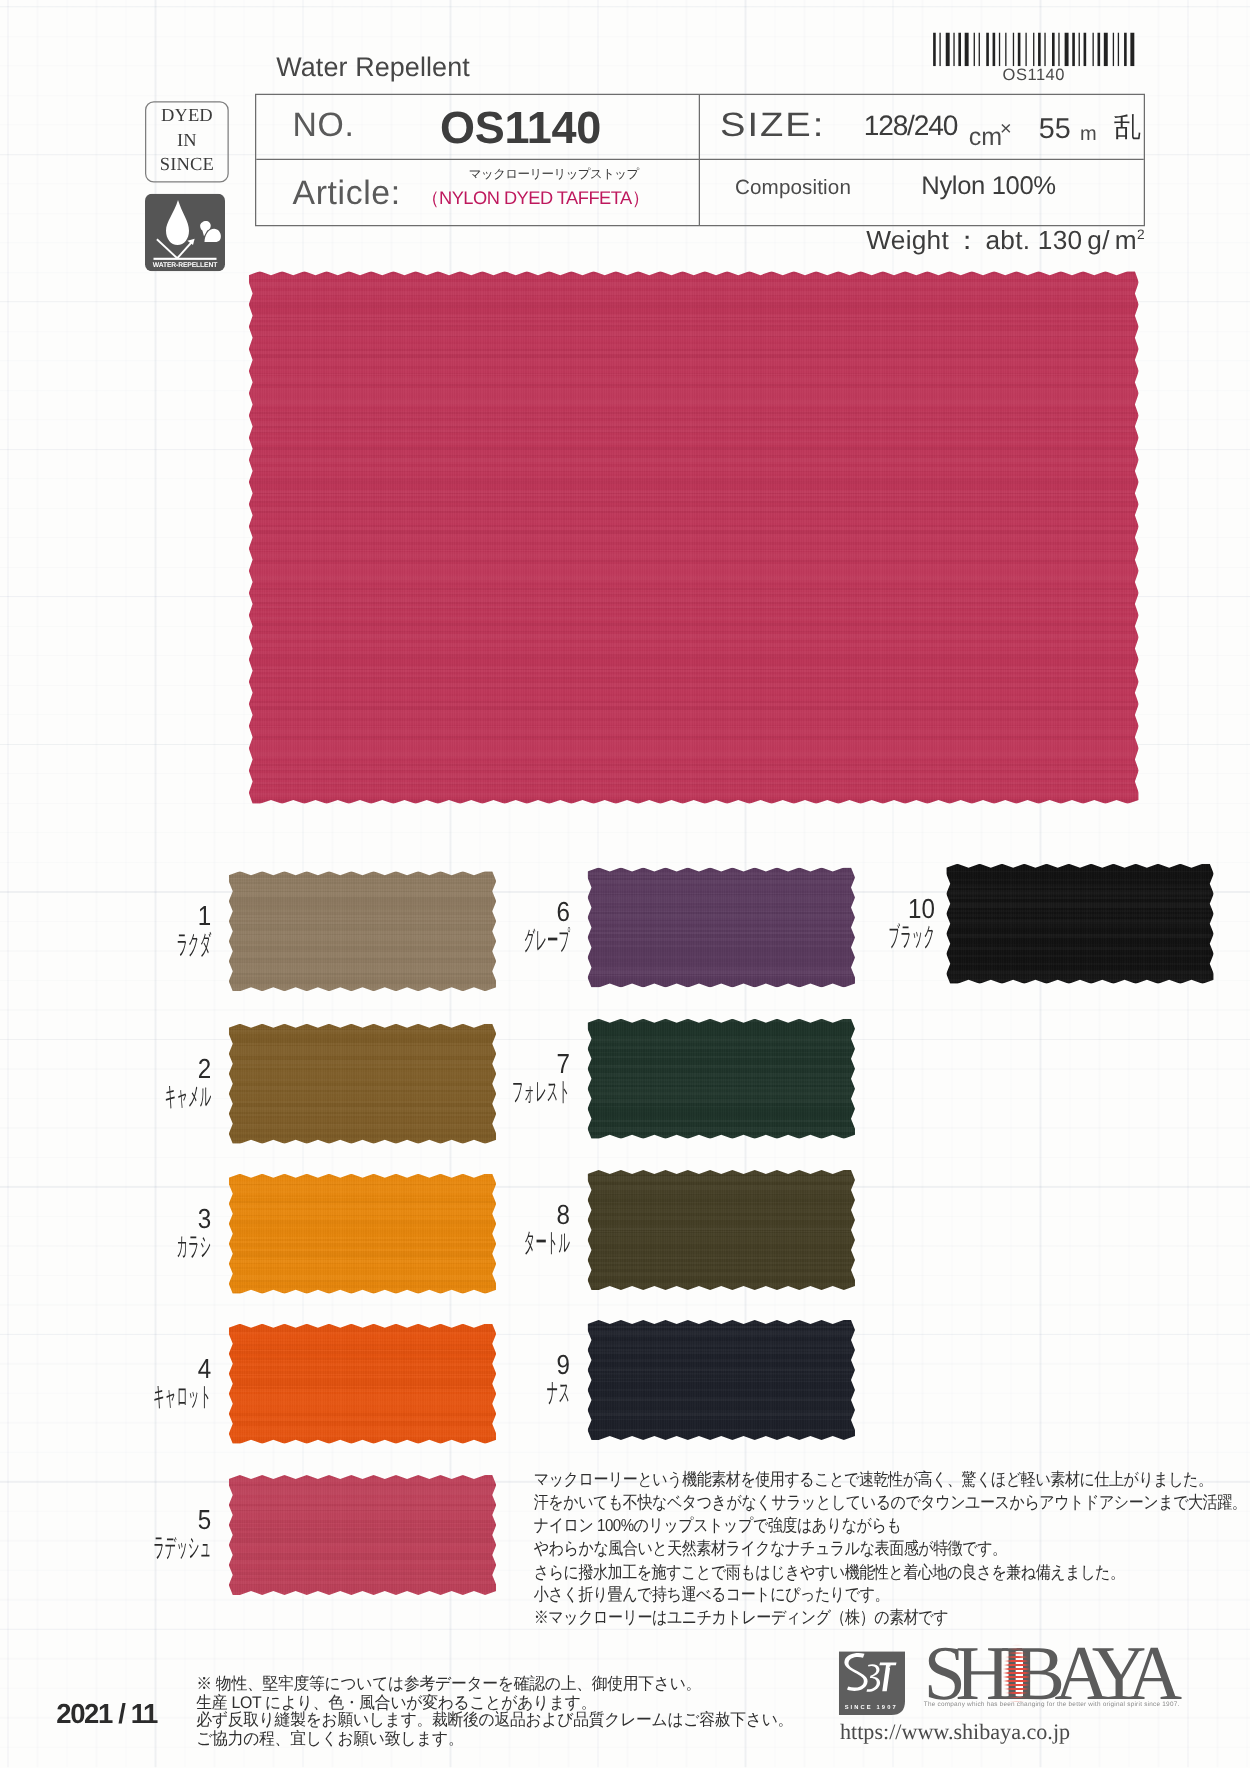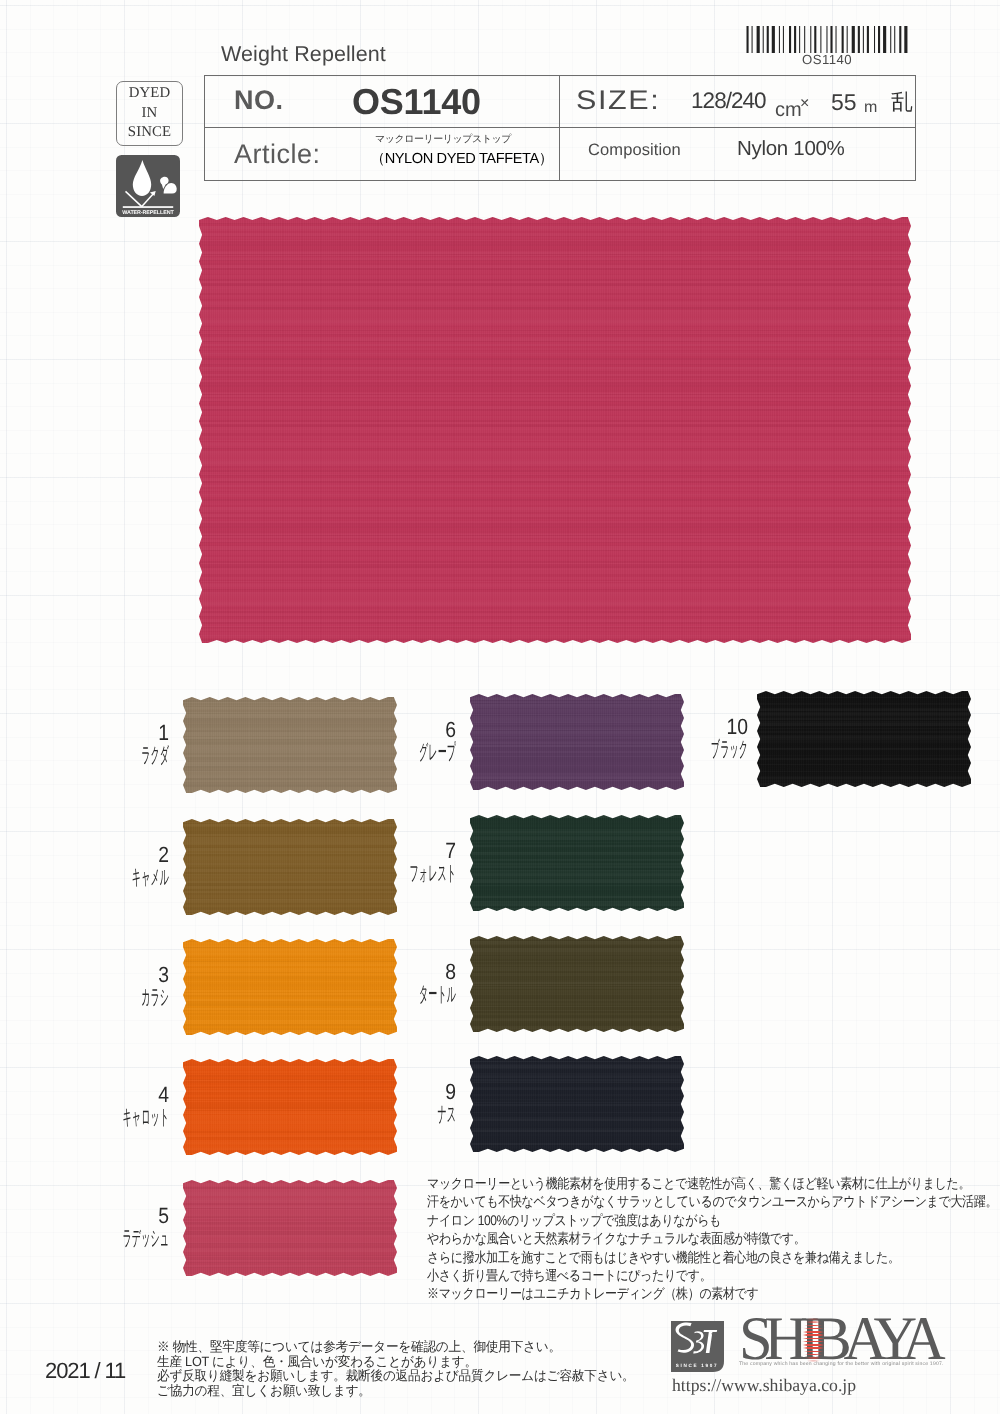--- a/index.html
+++ b/index.html
@@ -29,25 +29,25 @@
   .barcode-wrap{position:absolute;left:745px;top:26px;width:164px;}
   .barcode{height:27px;width:164px;display:block;}
   .barcode-num{font-size:13.2px;text-align:center;color:#4a4a4a;letter-spacing:.4px;margin-top:0px;line-height:14px;
        font-family:"Liberation Sans",sans-serif;}
 
   .tbl{position:absolute;left:204px;top:75px;width:712px;height:106px;border:1.3px solid #6d6d6d;box-sizing:border-box;}
   .tbl .vdiv{position:absolute;left:354px;top:0;width:1.3px;height:100%;background:#6d6d6d;}
   .tbl .hdiv{position:absolute;left:0;top:51px;width:100%;height:1.3px;background:#6d6d6d;}
 
   .cell{position:absolute;box-sizing:border-box;}
-  .no-label{left:29px;top:9px;font-size:27px;color:#5a5a5a;letter-spacing:.5px;font-weight:bold;}
+  .no-label{left:29px;top:9px;font-size:27px;color:#5a5a5a;letter-spacing:.5px;}
   .no-value{left:147px;top:5px;font-size:36px;font-weight:bold;color:#3d3d3d;letter-spacing:-0.2px;}
   .art-label{left:29px;top:63px;font-size:27px;color:#5a5a5a;letter-spacing:.5px;}
   .art-value{left:130px;top:56px;width:216px;text-align:center;font-size:10px;color:#3c3c3c;letter-spacing:-0.5px;white-space:nowrap;}
-  .art-sub{left:132px;top:74px;width:216px;text-align:right;font-size:14.6px;color:#000000;letter-spacing:-0.4px;white-space:nowrap;}
+  .art-sub{left:132px;top:74px;width:216px;text-align:left;font-size:14.6px;color:#be185d;letter-spacing:-0.4px;white-space:nowrap;}
   .size-label{left:371px;top:9px;font-size:27px;color:#4a4a4a;letter-spacing:1.4px;transform:scaleX(1.13);transform-origin:left top;}
   .size-val{left:486px;top:12px;font-size:22.5px;color:#3c3c3c;letter-spacing:-0.95px;}
   .size-unit{left:570px;top:23px;font-size:20px;color:#4a4a4a;}
   .size-x{left:595px;top:19px;font-size:16px;color:#4a4a4a;}
   .size-len{left:626px;top:13px;font-size:23px;color:#3c3c3c;}
   .size-lenunit{left:659px;top:23px;font-size:16px;color:#4a4a4a;}
   .size-note{left:686px;top:11px;font-size:22px;color:#303030;}
   .comp-label{left:383px;top:65px;font-size:16.5px;color:#4a4a4a;letter-spacing:.1px;}
   .comp-val{left:532px;top:61px;font-size:20.5px;color:#3c3c3c;letter-spacing:-0.3px;}
   .weight{position:absolute;left:693px;top:179px;font-size:21px;color:#3c3c3c;white-space:nowrap;letter-spacing:0.2px;}
@@ -58,21 +58,21 @@
   .sw{position:absolute;}
   .sw-label{position:absolute;text-align:right;color:#2a2a2a;}
   .sw-num{font-size:22px;line-height:22px;font-family:"Liberation Sans",sans-serif;
           transform:scaleX(0.88);transform-origin:right center;}
   .sw-name{font-size:21px;line-height:21px;letter-spacing:0px;margin-top:1px;
           transform:scaleX(0.432);transform-origin:right center;white-space:nowrap;}
 
   
   .desc{position:absolute;left:427px;top:1174px;font-size:13.9px;line-height:18.4px;color:#2f2f2f;letter-spacing:-0.45px;white-space:nowrap;width:0;transform:scaleX(0.8665);transform-origin:left top;}
   .desc > div{width:max-content;}
-  .fdate{position:absolute;left:45px;top:1358px;font-size:22px;font-weight:normal;color:#2b2b2b;letter-spacing:-1.1px;}
+  .fdate{position:absolute;left:45px;top:1358px;font-size:22px;font-weight:bold;color:#2b2b2b;letter-spacing:-1.1px;}
   .fnotes{position:absolute;left:157px;top:1340px;font-size:13.4px;line-height:14.6px;color:#2f2f2f;letter-spacing:-0.25px;white-space:nowrap;width:0;transform:scaleX(0.945);transform-origin:left top;}
   .fnotes > div{width:max-content;}
   .logo{position:absolute;left:671px;top:1321px;width:270px;height:54px;}
   .logo-mark{position:absolute;left:0;top:0;width:53px;height:51px;}
   .lm-svg{position:absolute;left:0;top:0;width:53px;height:51px;}
   .lm-since{position:absolute;left:2px;bottom:4px;width:48px;text-align:center;
        font-family:"Liberation Sans",sans-serif;font-size:4.6px;font-weight:bold;color:#fff;letter-spacing:1.7px;}
   .logo-word{position:absolute;left:68px;top:-4px;width:202px;height:58px;}
   .lw-name{position:absolute;left:0;top:-9px;font-family:"Liberation Serif",serif;font-size:62px;
        color:#5b5b5b;letter-spacing:-8.5px;line-height:62px;white-space:nowrap;transform:scaleX(0.975);transform-origin:left top;}
@@ -83,21 +83,21 @@
   .lw-tag{position:absolute;left:0px;top:44px;width:200px;font-family:"Liberation Sans",sans-serif;
        font-size:5.1px;color:#8a8a8a;letter-spacing:0.2px;white-space:nowrap;}
   .furl{position:absolute;left:672px;top:1375px;font-family:Liberation Serif, serif;font-size:17.7px;color:#4a4a4a;letter-spacing:0px;}
 </style>
 </head>
 <body>
 
 <div id="grid"></div>
 <div id="page">
 
-  <div class="wr-title">Weight Repellent</div>
+  <div class="wr-title">Water Repellent</div>
 
   <div class="mij">
     <span>DYED</span>
     <span>IN</span>
     <span>SINCE</span>
   </div>
 
   <svg class="wr-icon" viewBox="0 0 64 62">
     <rect x="0" y="0" width="64" height="62" rx="5.5" fill="#555"></rect>
     <path d="M26.4 5.0 C 29.6 15.2 35.2 22.2 35.2 29.6 C 35.2 36.1 31.3 41.0 26.0 41.0 C 20.7 41.0 16.8 36.1 16.8 29.6 C 16.8 22.3 23.3 15.5 26.4 5.0 Z" fill="#fff"></path>
@@ -159,20 +159,23 @@
     <div class="cell size-val">128/240</div>
     <div class="cell size-unit">cm</div>
     <div class="cell size-x">×</div>
     <div class="cell size-len">55</div>
     <div class="cell size-lenunit">m</div>
     <div class="cell size-note">乱</div>
     <div class="cell comp-label">Composition</div>
     <div class="cell comp-val">Nylon 100%</div>
   </div>
 
+  <div class="weight">
+    <span>Weight</span><span class="sp"></span><span>：</span><span class="sp"></span><span>abt. 130</span><span class="sp"></span><span>g/</span><span class="sp"></span><span>m</span><sup>2</sup>
+  </div>
 
   <div id="swatchLayer">
       <div class="sw" style="left: 183px; top: 697px; width: 214px; height: 96px; background: repeating-linear-gradient(rgba(0, 0, 0, 0.027) 0px, rgba(0, 0, 0, 0.027) 1.73px, rgba(255, 255, 255, 0.008) 1.73px, rgba(255, 255, 255, 0.008) 3.09px, rgba(0, 0, 0, 0.035) 3.09px, rgba(0, 0, 0, 0.035) 5.02px, rgba(255, 255, 255, 0.03) 5.02px, rgba(255, 255, 255, 0.03) 6.05px, rgba(0, 0, 0, 0.01) 6.05px, rgba(0, 0, 0, 0.01) 7.72px, rgba(255, 255, 255, 0.01) 7.72px, rgba(255, 255, 255, 0.01) 8.71px, rgba(0, 0, 0, 0.027) 8.71px, rgba(0, 0, 0, 0.027) 10.41px, rgba(255, 255, 255, 0.027) 10.41px, rgba(255, 255, 255, 0.027) 11.81px, rgba(255, 255, 255, 0.008) 11.81px, rgba(255, 255, 255, 0.008) 13.29px, rgba(0, 0, 0, 0.016) 13.29px, rgba(0, 0, 0, 0.016) 14.59px, rgba(255, 255, 255, 0.027) 14.59px, rgba(255, 255, 255, 0.027) 15.65px, rgba(0, 0, 0, 0.027) 15.65px, rgba(0, 0, 0, 0.027) 16.91px, rgba(255, 255, 255, 0.035) 16.91px, rgba(255, 255, 255, 0.035) 18.97px, rgba(255, 255, 255, 0.024) 18.97px, rgba(255, 255, 255, 0.024) 20.66px, rgba(0, 0, 0, 0.035) 20.66px, rgba(0, 0, 0, 0.035) 21.86px, rgba(0, 0, 0, 0.03) 21.86px, rgba(0, 0, 0, 0.03) 22.55px, rgba(0, 0, 0, 0.03) 22.55px, rgba(0, 0, 0, 0.03) 24.42px, rgba(0, 0, 0, 0.024) 24.42px, rgba(0, 0, 0, 0.024) 26.19px, rgba(0, 0, 0, 0.008) 26.19px, rgba(0, 0, 0, 0.008) 26.89px, rgba(0, 0, 0, 0.03) 26.89px, rgba(0, 0, 0, 0.03) 28.43px, rgba(0, 0, 0, 0.02) 28.43px, rgba(0, 0, 0, 0.02) 29.85px, rgba(0, 0, 0, 0.01) 29.85px, rgba(0, 0, 0, 0.01) 31.19px, rgba(255, 255, 255, 0.01) 31.19px, rgba(255, 255, 255, 0.01) 32.92px, rgba(0, 0, 0, 0.024) 32.92px, rgba(0, 0, 0, 0.024) 34.38px, rgba(0, 0, 0, 0.03) 34.38px, rgba(0, 0, 0, 0.03) 35.21px, rgba(255, 255, 255, 0.024) 35.21px, rgba(255, 255, 255, 0.024) 36.67px, rgba(0, 0, 0, 0.024) 36.67px, rgba(0, 0, 0, 0.024) 37.4px, rgba(255, 255, 255, 0.024) 37.4px, rgba(255, 255, 255, 0.024) 38.8px, rgba(0, 0, 0, 0.016) 38.8px, rgba(0, 0, 0, 0.016) 40.23px, rgba(255, 255, 255, 0.035) 40.23px, rgba(255, 255, 255, 0.035) 40.85px, rgba(255, 255, 255, 0.03) 40.85px, rgba(255, 255, 255, 0.03) 42.35px, rgba(0, 0, 0, 0.035) 42.35px, rgba(0, 0, 0, 0.035) 43.16px, rgba(0, 0, 0, 0.01) 43.16px, rgba(0, 0, 0, 0.01) 43.86px, rgba(0, 0, 0, 0.01) 43.86px, rgba(0, 0, 0, 0.01) 45.48px, rgba(0, 0, 0, 0.027) 45.48px, rgba(0, 0, 0, 0.027) 47.26px, rgba(0, 0, 0, 0.016) 47.26px, rgba(0, 0, 0, 0.016) 48.15px, rgba(255, 255, 255, 0.027) 48.15px, rgba(255, 255, 255, 0.027) 49.26px, rgba(255, 255, 255, 0.024) 49.26px, rgba(255, 255, 255, 0.024) 50.51px, rgba(0, 0, 0, 0.027) 50.51px, rgba(0, 0, 0, 0.027) 51.19px, rgba(255, 255, 255, 0.03) 51.19px, rgba(255, 255, 255, 0.03) 51.87px, rgba(255, 255, 255, 0.024) 51.87px, rgba(255, 255, 255, 0.024) 53.71px, rgba(255, 255, 255, 0.02) 53.71px, rgba(255, 255, 255, 0.02) 55.79px, rgba(0, 0, 0, 0.01) 55.79px, rgba(0, 0, 0, 0.01) 56.76px, rgba(0, 0, 0, 0.008) 56.76px, rgba(0, 0, 0, 0.008) 58.37px, rgba(255, 255, 255, 0.027) 58.37px, rgba(255, 255, 255, 0.027) 59.98px, rgba(0, 0, 0, 0.027) 59.98px, rgba(0, 0, 0, 0.027) 61.86px, rgba(0, 0, 0, 0.024) 61.86px, rgba(0, 0, 0, 0.024) 62.62px, rgba(0, 0, 0, 0.035) 62.62px, rgba(0, 0, 0, 0.035) 63.4px, rgba(0, 0, 0, 0.01) 63.4px, rgba(0, 0, 0, 0.01) 64.17px, rgba(0, 0, 0, 0.024) 64.17px, rgba(0, 0, 0, 0.024) 64.99px, rgba(255, 255, 255, 0.027) 64.99px, rgba(255, 255, 255, 0.027) 66.65px, rgba(255, 255, 255, 0.02) 66.65px, rgba(255, 255, 255, 0.02) 67.85px, rgba(255, 255, 255, 0.03) 67.85px, rgba(255, 255, 255, 0.03) 68.64px, rgba(255, 255, 255, 0.016) 68.64px, rgba(255, 255, 255, 0.016) 69.41px, rgba(0, 0, 0, 0.035) 69.41px, rgba(0, 0, 0, 0.035) 71.2px, rgba(0, 0, 0, 0.016) 71.2px, rgba(0, 0, 0, 0.016) 72.97px, rgba(0, 0, 0, 0.03) 72.97px, rgba(0, 0, 0, 0.03) 73.68px, rgba(255, 255, 255, 0.024) 73.68px, rgba(255, 255, 255, 0.024) 75.01px, rgba(255, 255, 255, 0.008) 75.01px, rgba(255, 255, 255, 0.008) 76.59px, rgba(255, 255, 255, 0.01) 76.59px, rgba(255, 255, 255, 0.01) 77.99px, rgba(255, 255, 255, 0.02) 77.99px, rgba(255, 255, 255, 0.02) 79.19px, rgba(255, 255, 255, 0.024) 79.19px, rgba(255, 255, 255, 0.024) 80.26px, rgba(255, 255, 255, 0.024) 80.26px, rgba(255, 255, 255, 0.024) 81.21px, rgba(0, 0, 0, 0.035) 81.21px, rgba(0, 0, 0, 0.035) 83.17px, rgba(255, 255, 255, 0.016) 83.17px, rgba(255, 255, 255, 0.016) 84.91px, rgba(0, 0, 0, 0.024) 84.91px, rgba(0, 0, 0, 0.024) 85.79px, rgba(0, 0, 0, 0.016) 85.79px, rgba(0, 0, 0, 0.016) 86.87px, rgba(0, 0, 0, 0.027) 86.87px, rgba(0, 0, 0, 0.027) 88.38px, rgba(0, 0, 0, 0.04) 88.38px, rgba(0, 0, 0, 0.04) 89.24px, rgba(0, 0, 0, 0.035) 89.24px, rgba(0, 0, 0, 0.035) 89.97px, rgba(255, 255, 255, 0.008) 89.97px, rgba(255, 255, 255, 0.008) 91.24px, rgba(255, 255, 255, 0.01) 91.24px, rgba(255, 255, 255, 0.01) 93.34px, rgba(255, 255, 255, 0.03) 93.34px, rgba(255, 255, 255, 0.03) 94.3px, rgba(255, 255, 255, 0.027) 94.3px, rgba(255, 255, 255, 0.027) 95.6px, rgba(255, 255, 255, 0.027) 95.6px, rgba(255, 255, 255, 0.027) 96.52px, rgba(0, 0, 0, 0.02) 96.52px, rgba(0, 0, 0, 0.02) 98.29px, rgba(255, 255, 255, 0.035) 98.29px, rgba(255, 255, 255, 0.035) 100.15px, rgba(255, 255, 255, 0.008) 100.15px, rgba(255, 255, 255, 0.008) 102.02px, rgba(255, 255, 255, 0.02) 102.02px, rgba(255, 255, 255, 0.02) 103.28px, rgba(0, 0, 0, 0.016) 103.28px, rgba(0, 0, 0, 0.016) 104.66px, rgba(0, 0, 0, 0.02) 104.66px, rgba(0, 0, 0, 0.02) 105.48px, rgba(255, 255, 255, 0.035) 105.48px, rgba(255, 255, 255, 0.035) 107.53px, rgba(255, 255, 255, 0.024) 107.53px, rgba(255, 255, 255, 0.024) 109.46px, rgba(0, 0, 0, 0.008) 109.46px, rgba(0, 0, 0, 0.008) 110.46px, rgba(0, 0, 0, 0.027) 110.46px, rgba(0, 0, 0, 0.027) 111.32px, rgba(255, 255, 255, 0.016) 111.32px, rgba(255, 255, 255, 0.016) 112.6px, rgba(0, 0, 0, 0.027) 112.6px, rgba(0, 0, 0, 0.027) 113.76px, rgba(0, 0, 0, 0.008) 113.76px, rgba(0, 0, 0, 0.008) 114.7px, rgba(0, 0, 0, 0.01) 114.7px, rgba(0, 0, 0, 0.01) 115.38px, rgba(255, 255, 255, 0.016) 115.38px, rgba(255, 255, 255, 0.016) 116.75px, rgba(255, 255, 255, 0.016) 116.75px, rgba(255, 255, 255, 0.016) 117.7px, rgba(255, 255, 255, 0.035) 117.7px, rgba(255, 255, 255, 0.035) 119.33px, rgba(255, 255, 255, 0.016) 119.33px, rgba(255, 255, 255, 0.016) 120.1px, rgba(0, 0, 0, 0.035) 120.1px, rgba(0, 0, 0, 0.035) 121.97px, rgba(255, 255, 255, 0.01) 121.97px, rgba(255, 255, 255, 0.01) 123.38px, rgba(0, 0, 0, 0.016) 123.38px, rgba(0, 0, 0, 0.016) 124.53px, rgba(255, 255, 255, 0.01) 124.53px, rgba(255, 255, 255, 0.01) 125.18px, rgba(255, 255, 255, 0.035) 125.18px, rgba(255, 255, 255, 0.035) 126.28px, rgba(255, 255, 255, 0.01) 126.28px, rgba(255, 255, 255, 0.01) 127.05px, rgba(0, 0, 0, 0.035) 127.05px, rgba(0, 0, 0, 0.035) 127.81px, rgba(255, 255, 255, 0.035) 127.81px, rgba(255, 255, 255, 0.035) 128.49px, rgba(0, 0, 0, 0.01) 128.49px, rgba(0, 0, 0, 0.01) 129.6px, rgba(255, 255, 255, 0.01) 129.6px, rgba(255, 255, 255, 0.01) 131.05px, rgba(255, 255, 255, 0.03) 131.05px, rgba(255, 255, 255, 0.03) 132.04px, rgba(0, 0, 0, 0.035) 132.04px, rgba(0, 0, 0, 0.035) 133.56px, rgba(0, 0, 0, 0.024) 133.56px, rgba(0, 0, 0, 0.024) 134.43px, rgba(0, 0, 0, 0.01) 134.43px, rgba(0, 0, 0, 0.01) 136.48px, rgba(0, 0, 0, 0.024) 136.48px, rgba(0, 0, 0, 0.024) 137.14px, rgba(0, 0, 0, 0.016) 137.14px, rgba(0, 0, 0, 0.016) 138.41px, rgba(255, 255, 255, 0.01) 138.41px, rgba(255, 255, 255, 0.01) 140.14px), repeating-linear-gradient(to right, rgba(255, 255, 255, 0.02) 0px, rgba(255, 255, 255, 0.02) 0.9px, rgba(0, 0, 0, 0.02) 0.9px, rgba(0, 0, 0, 0.02) 1.9px), rgb(143, 123, 98); clip-path: polygon(0px 3.2px, 8.92px 0px, 17.83px 3.2px, 26.75px 0px, 35.67px 3.2px, 44.58px 0px, 53.5px 3.2px, 62.42px 0px, 71.33px 3.2px, 80.25px 0px, 89.17px 3.2px, 98.08px 0px, 107px 3.2px, 115.92px 0px, 124.83px 3.2px, 133.75px 0px, 142.67px 3.2px, 151.58px 0px, 160.5px 3.2px, 169.42px 0px, 178.33px 3.2px, 187.25px 0px, 196.17px 3.2px, 205.08px 0px, 210.8px 0px, 214px 8px, 210.8px 16px, 214px 24px, 210.8px 32px, 214px 40px, 210.8px 48px, 214px 56px, 210.8px 64px, 214px 72px, 210.8px 80px, 214px 88px, 214px 92.8px, 205.08px 96px, 196.17px 92.8px, 187.25px 96px, 178.33px 92.8px, 169.42px 96px, 160.5px 92.8px, 151.58px 96px, 142.67px 92.8px, 133.75px 96px, 124.83px 92.8px, 115.92px 96px, 107px 92.8px, 98.08px 96px, 89.17px 92.8px, 80.25px 96px, 71.33px 92.8px, 62.42px 96px, 53.5px 92.8px, 44.58px 96px, 35.67px 92.8px, 26.75px 96px, 17.83px 92.8px, 8.92px 96px, 3.2px 96px, 0px 88px, 3.2px 80px, 0px 72px, 3.2px 64px, 0px 56px, 3.2px 48px, 0px 40px, 3.2px 32px, 0px 24px, 3.2px 16px, 0px 8px);"></div>
       <div class="sw-label" style="left: 9px; top: 722px; width: 160px;">
         <div class="sw-num">1</div>
         <div class="sw-name">ラクダ</div>
       </div>
       <div class="sw" style="left: 183px; top: 819px; width: 214px; height: 96px; background: repeating-linear-gradient(rgba(255, 255, 255, 0.02) 0px, rgba(255, 255, 255, 0.02) 1.63px, rgba(0, 0, 0, 0.008) 1.63px, rgba(0, 0, 0, 0.008) 3.35px, rgba(255, 255, 255, 0.02) 3.35px, rgba(255, 255, 255, 0.02) 4.02px, rgba(0, 0, 0, 0.024) 4.02px, rgba(0, 0, 0, 0.024) 4.75px, rgba(255, 255, 255, 0.035) 4.75px, rgba(255, 255, 255, 0.035) 6.76px, rgba(255, 255, 255, 0.02) 6.76px, rgba(255, 255, 255, 0.02) 8.38px, rgba(0, 0, 0, 0.016) 8.38px, rgba(0, 0, 0, 0.016) 9.85px, rgba(0, 0, 0, 0.008) 9.85px, rgba(0, 0, 0, 0.008) 11.64px, rgba(0, 0, 0, 0.027) 11.64px, rgba(0, 0, 0, 0.027) 13.49px, rgba(0, 0, 0, 0.024) 13.49px, rgba(0, 0, 0, 0.024) 15.45px, rgba(255, 255, 255, 0.03) 15.45px, rgba(255, 255, 255, 0.03) 16.73px, rgba(0, 0, 0, 0.01) 16.73px, rgba(0, 0, 0, 0.01) 18.2px, rgba(255, 255, 255, 0.03) 18.2px, rgba(255, 255, 255, 0.03) 19.53px, rgba(255, 255, 255, 0.03) 19.53px, rgba(255, 255, 255, 0.03) 21.24px, rgba(255, 255, 255, 0.03) 21.24px, rgba(255, 255, 255, 0.03) 23.17px, rgba(255, 255, 255, 0.035) 23.17px, rgba(255, 255, 255, 0.035) 24.52px, rgba(255, 255, 255, 0.027) 24.52px, rgba(255, 255, 255, 0.027) 25.66px, rgba(0, 0, 0, 0.027) 25.66px, rgba(0, 0, 0, 0.027) 26.37px, rgba(0, 0, 0, 0.01) 26.37px, rgba(0, 0, 0, 0.01) 27.86px, rgba(0, 0, 0, 0.024) 27.86px, rgba(0, 0, 0, 0.024) 29.16px, rgba(255, 255, 255, 0.035) 29.16px, rgba(255, 255, 255, 0.035) 30.87px, rgba(255, 255, 255, 0.04) 30.87px, rgba(255, 255, 255, 0.04) 32.17px, rgba(255, 255, 255, 0.016) 32.17px, rgba(255, 255, 255, 0.016) 33.6px, rgba(255, 255, 255, 0.035) 33.6px, rgba(255, 255, 255, 0.035) 35.19px, rgba(0, 0, 0, 0.016) 35.19px, rgba(0, 0, 0, 0.016) 36.95px, rgba(255, 255, 255, 0.016) 36.95px, rgba(255, 255, 255, 0.016) 38.31px, rgba(255, 255, 255, 0.024) 38.31px, rgba(255, 255, 255, 0.024) 39.55px, rgba(255, 255, 255, 0.024) 39.55px, rgba(255, 255, 255, 0.024) 41.01px, rgba(255, 255, 255, 0.016) 41.01px, rgba(255, 255, 255, 0.016) 42.62px, rgba(255, 255, 255, 0.01) 42.62px, rgba(255, 255, 255, 0.01) 44.47px, rgba(255, 255, 255, 0.03) 44.47px, rgba(255, 255, 255, 0.03) 45.77px, rgba(255, 255, 255, 0.01) 45.77px, rgba(255, 255, 255, 0.01) 47.77px, rgba(0, 0, 0, 0.016) 47.77px, rgba(0, 0, 0, 0.016) 49.52px, rgba(255, 255, 255, 0.03) 49.52px, rgba(255, 255, 255, 0.03) 51.22px, rgba(255, 255, 255, 0.03) 51.22px, rgba(255, 255, 255, 0.03) 53px, rgba(0, 0, 0, 0.02) 53px, rgba(0, 0, 0, 0.02) 54.1px, rgba(0, 0, 0, 0.016) 54.1px, rgba(0, 0, 0, 0.016) 54.86px, rgba(255, 255, 255, 0.027) 54.86px, rgba(255, 255, 255, 0.027) 56.08px, rgba(255, 255, 255, 0.01) 56.08px, rgba(255, 255, 255, 0.01) 57.73px, rgba(255, 255, 255, 0.02) 57.73px, rgba(255, 255, 255, 0.02) 58.74px, rgba(255, 255, 255, 0.01) 58.74px, rgba(255, 255, 255, 0.01) 59.9px, rgba(255, 255, 255, 0.008) 59.9px, rgba(255, 255, 255, 0.008) 62px, rgba(255, 255, 255, 0.035) 62px, rgba(255, 255, 255, 0.035) 63.54px, rgba(0, 0, 0, 0.027) 63.54px, rgba(0, 0, 0, 0.027) 65.64px, rgba(0, 0, 0, 0.035) 65.64px, rgba(0, 0, 0, 0.035) 66.6px, rgba(255, 255, 255, 0.027) 66.6px, rgba(255, 255, 255, 0.027) 67.7px, rgba(255, 255, 255, 0.03) 67.7px, rgba(255, 255, 255, 0.03) 69.15px, rgba(255, 255, 255, 0.024) 69.15px, rgba(255, 255, 255, 0.024) 70.34px, rgba(0, 0, 0, 0.024) 70.34px, rgba(0, 0, 0, 0.024) 72.41px, rgba(255, 255, 255, 0.027) 72.41px, rgba(255, 255, 255, 0.027) 73.77px, rgba(0, 0, 0, 0.02) 73.77px, rgba(0, 0, 0, 0.02) 75.63px, rgba(255, 255, 255, 0.008) 75.63px, rgba(255, 255, 255, 0.008) 77.64px, rgba(255, 255, 255, 0.008) 77.64px, rgba(255, 255, 255, 0.008) 78.79px, rgba(0, 0, 0, 0.02) 78.79px, rgba(0, 0, 0, 0.02) 80.07px, rgba(255, 255, 255, 0.04) 80.07px, rgba(255, 255, 255, 0.04) 80.94px, rgba(255, 255, 255, 0.024) 80.94px, rgba(255, 255, 255, 0.024) 82.61px, rgba(255, 255, 255, 0.02) 82.61px, rgba(255, 255, 255, 0.02) 84.21px, rgba(0, 0, 0, 0.027) 84.21px, rgba(0, 0, 0, 0.027) 84.82px, rgba(0, 0, 0, 0.01) 84.82px, rgba(0, 0, 0, 0.01) 86.27px, rgba(255, 255, 255, 0.016) 86.27px, rgba(255, 255, 255, 0.016) 86.92px, rgba(255, 255, 255, 0.016) 86.92px, rgba(255, 255, 255, 0.016) 87.96px, rgba(0, 0, 0, 0.016) 87.96px, rgba(0, 0, 0, 0.016) 89.04px, rgba(0, 0, 0, 0.03) 89.04px, rgba(0, 0, 0, 0.03) 90.41px, rgba(0, 0, 0, 0.02) 90.41px, rgba(0, 0, 0, 0.02) 91.21px, rgba(255, 255, 255, 0.01) 91.21px, rgba(255, 255, 255, 0.01) 92.88px, rgba(0, 0, 0, 0.024) 92.88px, rgba(0, 0, 0, 0.024) 93.84px, rgba(255, 255, 255, 0.02) 93.84px, rgba(255, 255, 255, 0.02) 95.06px, rgba(255, 255, 255, 0.016) 95.06px, rgba(255, 255, 255, 0.016) 95.95px, rgba(0, 0, 0, 0.035) 95.95px, rgba(0, 0, 0, 0.035) 96.84px, rgba(0, 0, 0, 0.035) 96.84px, rgba(0, 0, 0, 0.035) 98.31px, rgba(0, 0, 0, 0.035) 98.31px, rgba(0, 0, 0, 0.035) 99.05px, rgba(0, 0, 0, 0.024) 99.05px, rgba(0, 0, 0, 0.024) 100.87px, rgba(0, 0, 0, 0.024) 100.87px, rgba(0, 0, 0, 0.024) 102.33px, rgba(0, 0, 0, 0.016) 102.33px, rgba(0, 0, 0, 0.016) 104.29px, rgba(255, 255, 255, 0.01) 104.29px, rgba(255, 255, 255, 0.01) 104.98px, rgba(255, 255, 255, 0.03) 104.98px, rgba(255, 255, 255, 0.03) 105.67px, rgba(255, 255, 255, 0.024) 105.67px, rgba(255, 255, 255, 0.024) 106.35px, rgba(255, 255, 255, 0.02) 106.35px, rgba(255, 255, 255, 0.02) 107.86px, rgba(255, 255, 255, 0.024) 107.86px, rgba(255, 255, 255, 0.024) 108.95px, rgba(255, 255, 255, 0.03) 108.95px, rgba(255, 255, 255, 0.03) 110.53px, rgba(255, 255, 255, 0.016) 110.53px, rgba(255, 255, 255, 0.016) 111.68px, rgba(0, 0, 0, 0.02) 111.68px, rgba(0, 0, 0, 0.02) 113.44px, rgba(0, 0, 0, 0.008) 113.44px, rgba(0, 0, 0, 0.008) 115.13px, rgba(0, 0, 0, 0.016) 115.13px, rgba(0, 0, 0, 0.016) 116.92px, rgba(255, 255, 255, 0.03) 116.92px, rgba(255, 255, 255, 0.03) 119.01px, rgba(0, 0, 0, 0.03) 119.01px, rgba(0, 0, 0, 0.03) 120.53px, rgba(255, 255, 255, 0.035) 120.53px, rgba(255, 255, 255, 0.035) 121.77px, rgba(255, 255, 255, 0.02) 121.77px, rgba(255, 255, 255, 0.02) 123.31px, rgba(255, 255, 255, 0.024) 123.31px, rgba(255, 255, 255, 0.024) 125.11px, rgba(255, 255, 255, 0.027) 125.11px, rgba(255, 255, 255, 0.027) 126.44px, rgba(0, 0, 0, 0.035) 126.44px, rgba(0, 0, 0, 0.035) 127.61px, rgba(255, 255, 255, 0.027) 127.61px, rgba(255, 255, 255, 0.027) 129.08px, rgba(255, 255, 255, 0.027) 129.08px, rgba(255, 255, 255, 0.027) 129.84px, rgba(255, 255, 255, 0.016) 129.84px, rgba(255, 255, 255, 0.016) 131.36px, rgba(0, 0, 0, 0.024) 131.36px, rgba(0, 0, 0, 0.024) 132.29px, rgba(0, 0, 0, 0.01) 132.29px, rgba(0, 0, 0, 0.01) 133.06px, rgba(0, 0, 0, 0.02) 133.06px, rgba(0, 0, 0, 0.02) 133.89px, rgba(0, 0, 0, 0.04) 133.89px, rgba(0, 0, 0, 0.04) 134.54px, rgba(255, 255, 255, 0.024) 134.54px, rgba(255, 255, 255, 0.024) 135.67px, rgba(0, 0, 0, 0.01) 135.67px, rgba(0, 0, 0, 0.01) 137.13px, rgba(255, 255, 255, 0.02) 137.13px, rgba(255, 255, 255, 0.02) 138.01px, rgba(255, 255, 255, 0.008) 138.01px, rgba(255, 255, 255, 0.008) 139.56px, rgba(0, 0, 0, 0.01) 139.56px, rgba(0, 0, 0, 0.01) 140.75px), repeating-linear-gradient(to right, rgba(255, 255, 255, 0.02) 0px, rgba(255, 255, 255, 0.02) 0.9px, rgba(0, 0, 0, 0.02) 0.9px, rgba(0, 0, 0, 0.02) 1.9px), rgb(125, 92, 39); clip-path: polygon(0px 3.2px, 8.92px 0px, 17.83px 3.2px, 26.75px 0px, 35.67px 3.2px, 44.58px 0px, 53.5px 3.2px, 62.42px 0px, 71.33px 3.2px, 80.25px 0px, 89.17px 3.2px, 98.08px 0px, 107px 3.2px, 115.92px 0px, 124.83px 3.2px, 133.75px 0px, 142.67px 3.2px, 151.58px 0px, 160.5px 3.2px, 169.42px 0px, 178.33px 3.2px, 187.25px 0px, 196.17px 3.2px, 205.08px 0px, 210.8px 0px, 214px 8px, 210.8px 16px, 214px 24px, 210.8px 32px, 214px 40px, 210.8px 48px, 214px 56px, 210.8px 64px, 214px 72px, 210.8px 80px, 214px 88px, 214px 92.8px, 205.08px 96px, 196.17px 92.8px, 187.25px 96px, 178.33px 92.8px, 169.42px 96px, 160.5px 92.8px, 151.58px 96px, 142.67px 92.8px, 133.75px 96px, 124.83px 92.8px, 115.92px 96px, 107px 92.8px, 98.08px 96px, 89.17px 92.8px, 80.25px 96px, 71.33px 92.8px, 62.42px 96px, 53.5px 92.8px, 44.58px 96px, 35.67px 92.8px, 26.75px 96px, 17.83px 92.8px, 8.92px 96px, 3.2px 96px, 0px 88px, 3.2px 80px, 0px 72px, 3.2px 64px, 0px 56px, 3.2px 48px, 0px 40px, 3.2px 32px, 0px 24px, 3.2px 16px, 0px 8px);"></div>
       <div class="sw-label" style="left: 9px; top: 844px; width: 160px;">
         <div class="sw-num">2</div>

